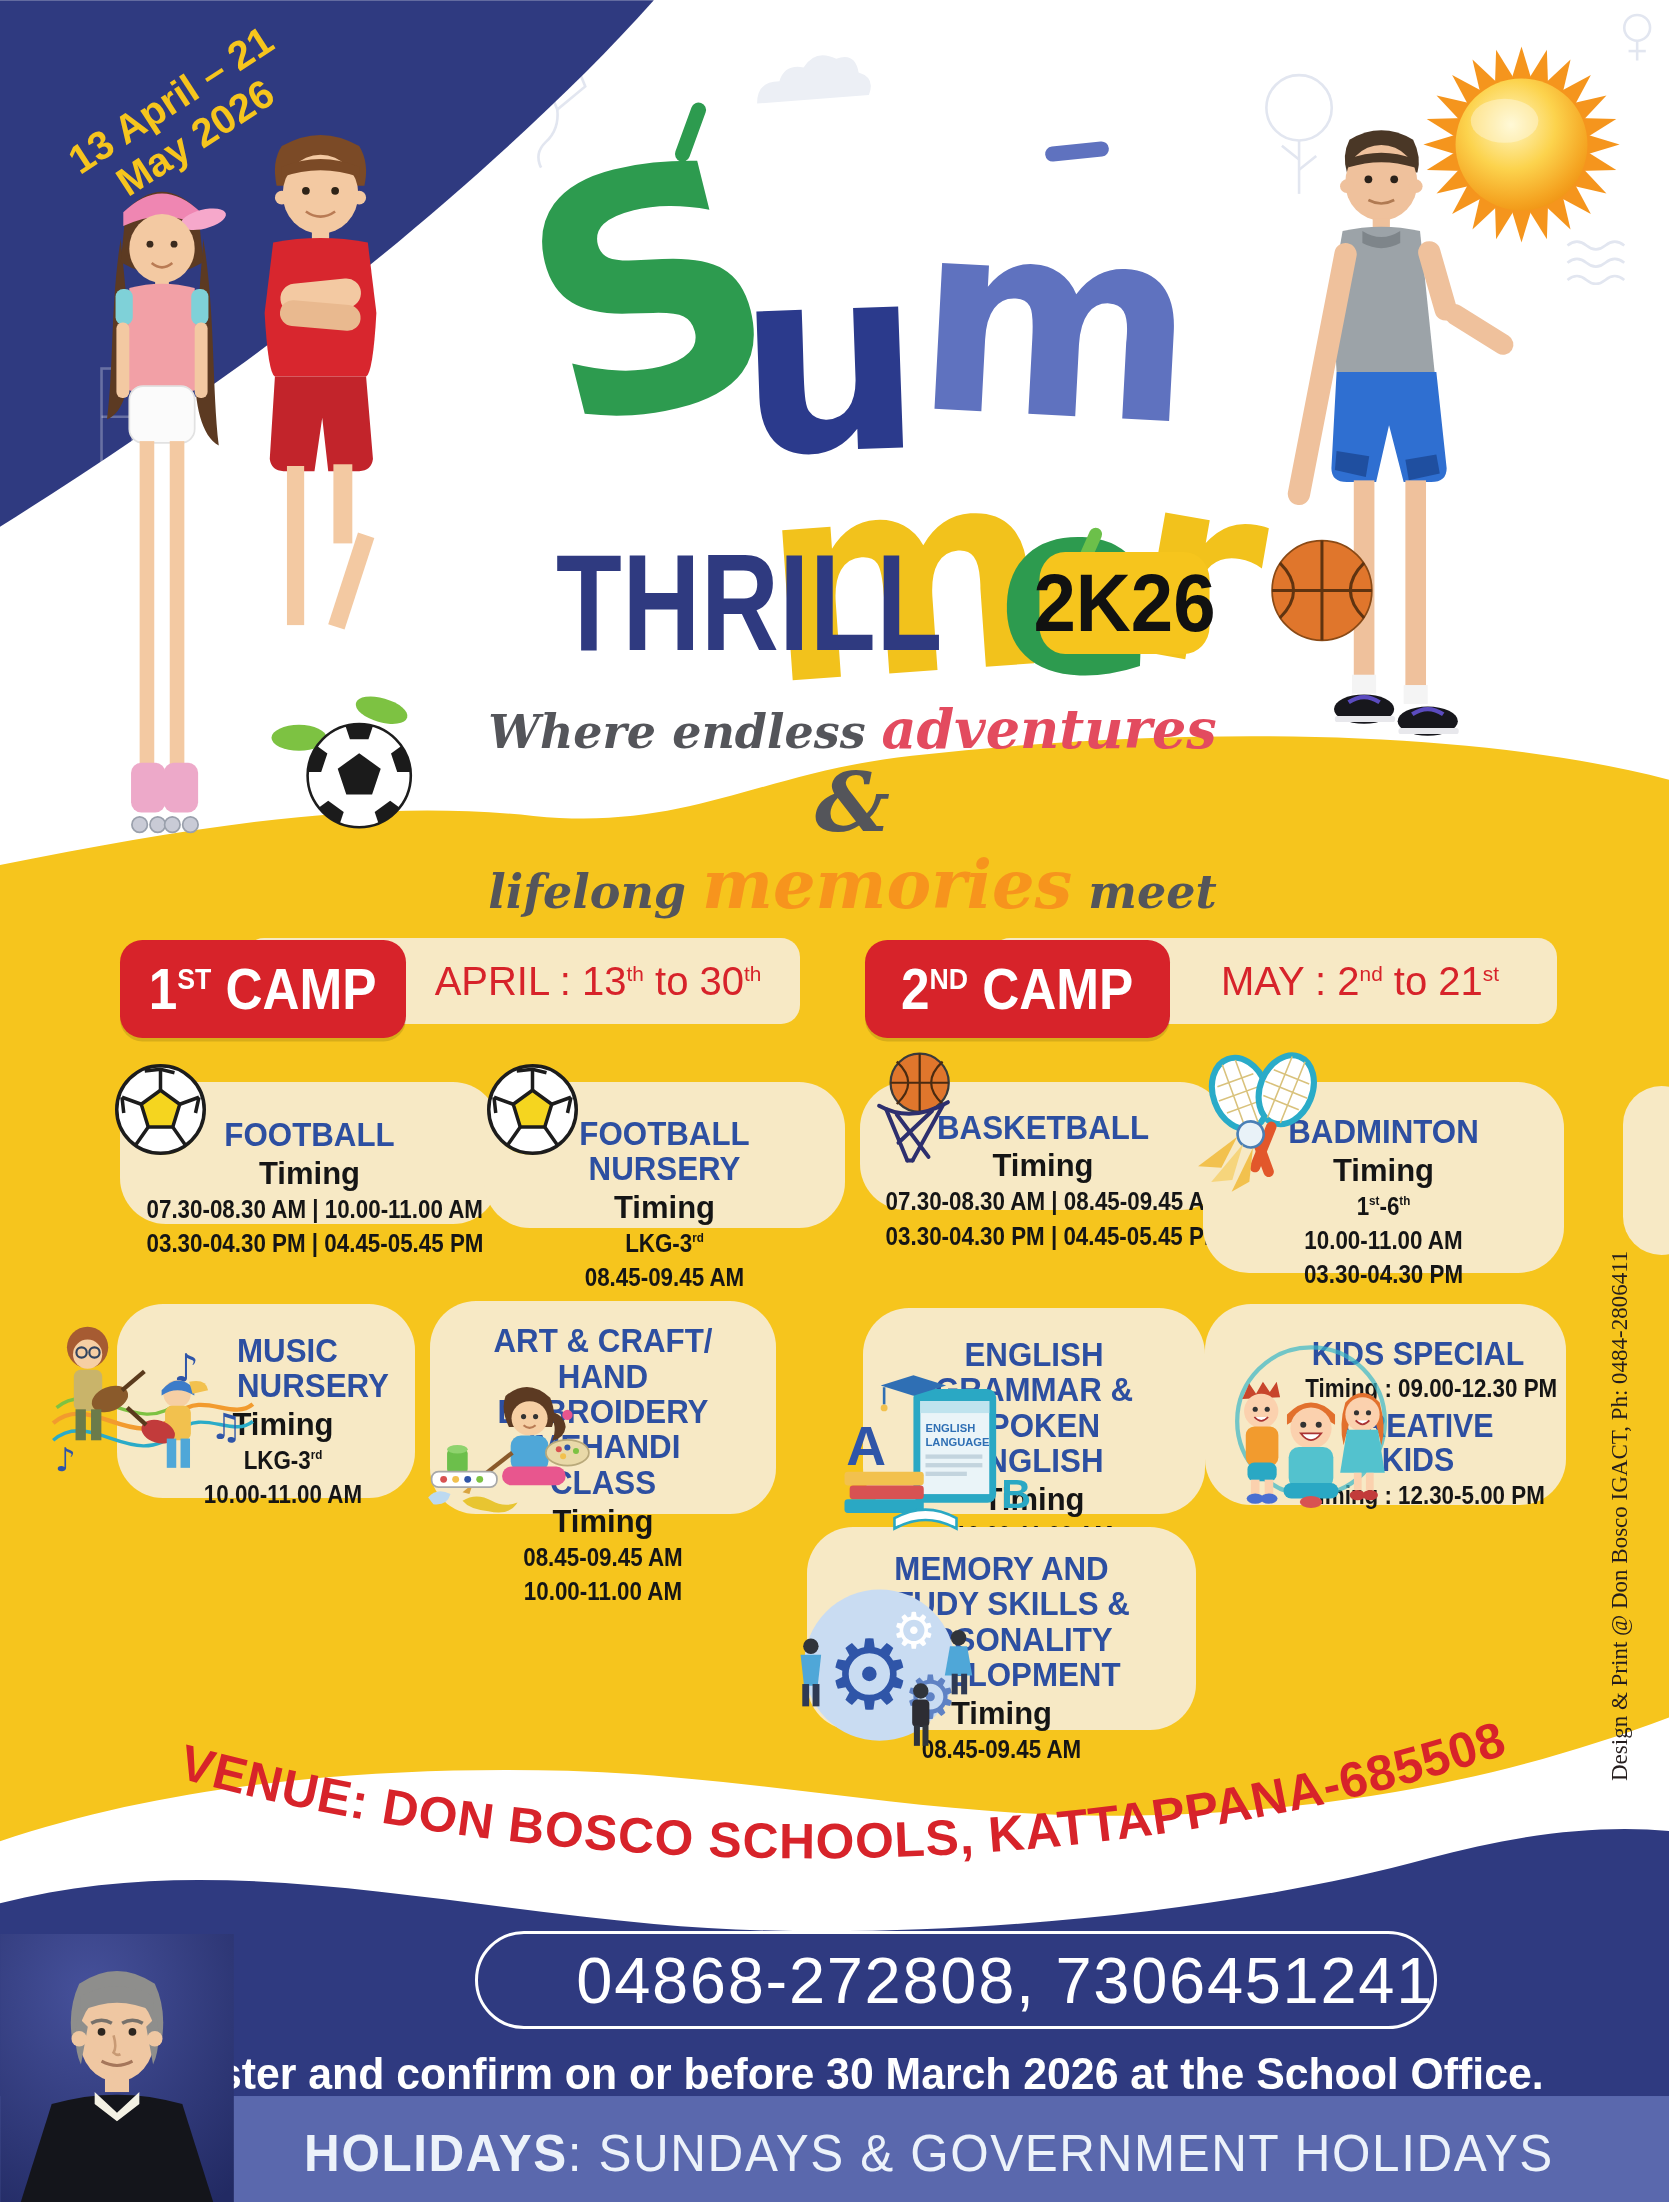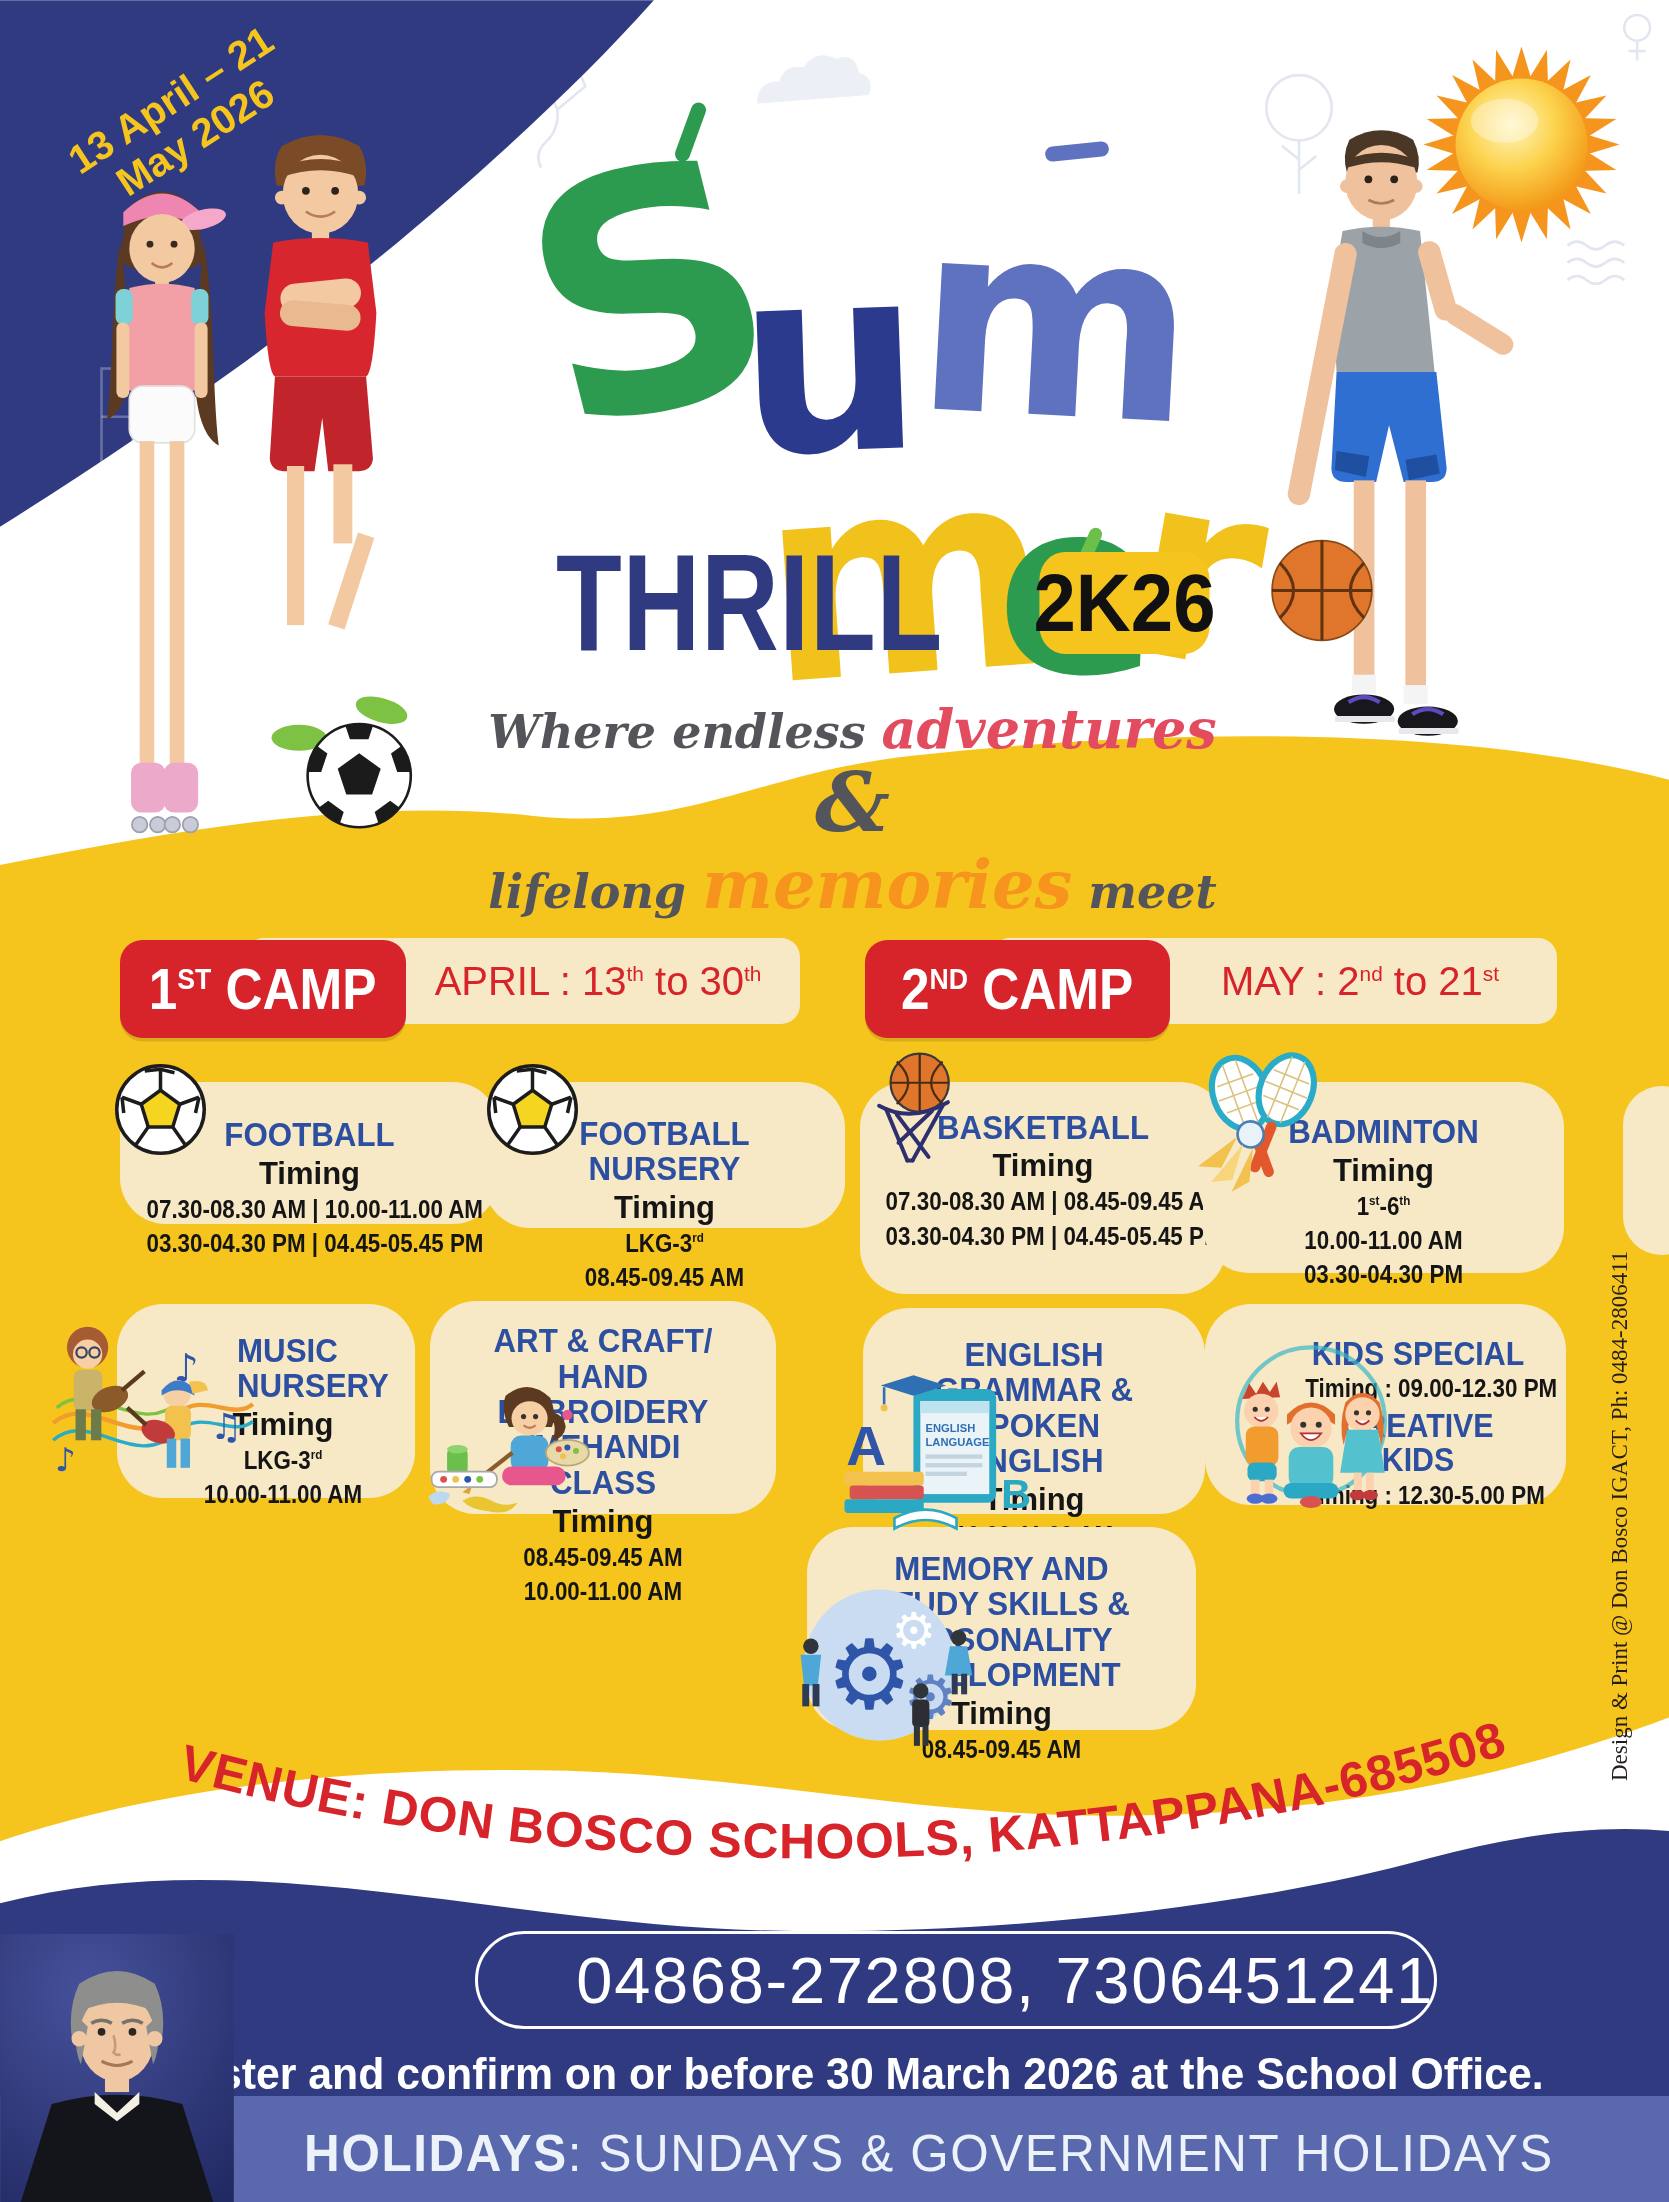--- a/index.html
+++ b/index.html
@@ -314,21 +314,21 @@
     <div class="c-line">03.30-04.30 PM | 04.45-05.45 PM</div>
   </section>
 
   <section class="card" style="left:484px;top:1082px;width:361px;height:146px;padding-top:34px">
     <h3 class="c-title t-narrow">FOOTBALL NURSERY</h3>
     <div class="c-timing">Timing</div>
     <div class="c-line">LKG-3<sup>rd</sup></div>
     <div class="c-line">08.45-09.45 AM</div>
   </section>
 
-  <section class="card" style="left:860px;top:1082px;width:366px;height:212px;padding-top:27.5px">
+  <section class="card" style="left:860px;top:1082px;width:366px;height:128px;padding-top:27.5px">
     <h3 class="c-title">BASKETBALL</h3>
     <div class="c-timing">Timing</div>
     <div class="c-line">07.30-08.30 AM | 08.45-09.45 AM</div>
     <div class="c-line">03.30-04.30 PM | 04.45-05.45 PM</div>
   </section>
 
   <section class="card" style="left:1203px;top:1082px;width:361px;height:191px;padding-top:32px">
     <h3 class="c-title">BADMINTON</h3>
     <div class="c-timing">Timing</div>
     <div class="c-line">1<sup>st</sup>-6<sup>th</sup></div>

